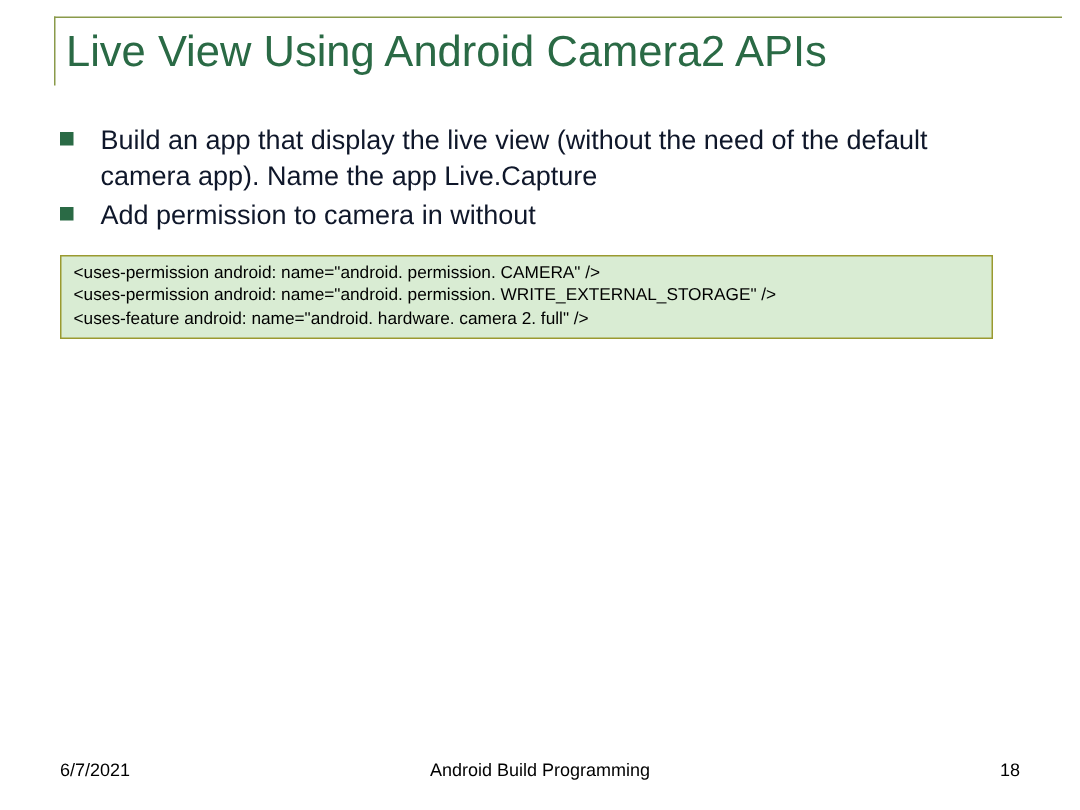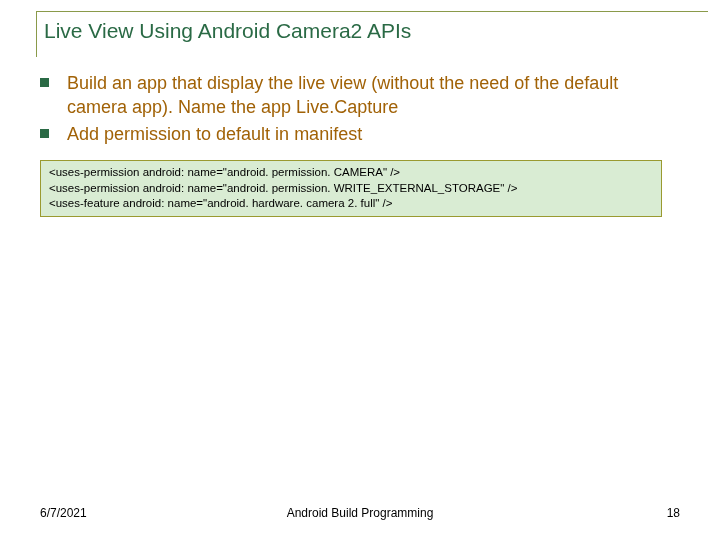--- a/index.html
+++ b/index.html
@@ -25,21 +25,21 @@
     }
     .title-rule-left {
       position: absolute;
       top: 11px;
       left: 36px;
       width: 1px;
       height: 46px;
       background: #8a9a4a;
     }
     .slide-title {
-      font-size: 21px;
+      font-size: 29px;
       color: #2a6a45;
       font-weight: 400;
       line-height: 1.2;
       position: relative;
       z-index: 2;
       padding-left: 16px;
     }
     .content {
       padding: 16px 40px 0 40px;
     }
@@ -54,21 +54,21 @@
     .bullet-marker {
       width: 9px;
       height: 9px;
       background: #2a6a45;
       margin-top: 7px;
       margin-right: 18px;
       flex-shrink: 0;
     }
     .bullet-text {
       font-size: 18px;
-      color: #a16207;
+      color: #0f172a;
       line-height: 1.35;
     }
     .code-box {
       margin: 14px 0 0 0;
       border: 1px solid #9a9a30;
       background: #d9ecd3;
       padding: 4px 8px;
       font-family: Arial, Helvetica, sans-serif;
       font-size: 11.5px;
       line-height: 1.35;
@@ -106,21 +106,21 @@
 </div>
 
 <div class="content">
   <ul class="bullet-list">
     <li class="bullet-item">
       <span class="bullet-marker"></span>
       <span class="bullet-text">Build an app that display the live view (without the need of the default camera app). Name the app Live.Capture</span>
     </li>
     <li class="bullet-item">
       <span class="bullet-marker"></span>
-      <span class="bullet-text">Add permission to default in manifest</span>
+      <span class="bullet-text">Add permission to camera in without</span>
     </li>
   </ul>
   <div class="code-box">&lt;uses-permission android: name="android. permission. CAMERA" /&gt;
 &lt;uses-permission android: name="android. permission. WRITE_EXTERNAL_STORAGE" /&gt;
 &lt;uses-feature android: name="android. hardware. camera 2. full" /&gt;</div>
 </div>
 
 <div class="footer">
   <span class="footer-date">6/7/2021</span>
   <span class="footer-title">Android Build Programming</span>

